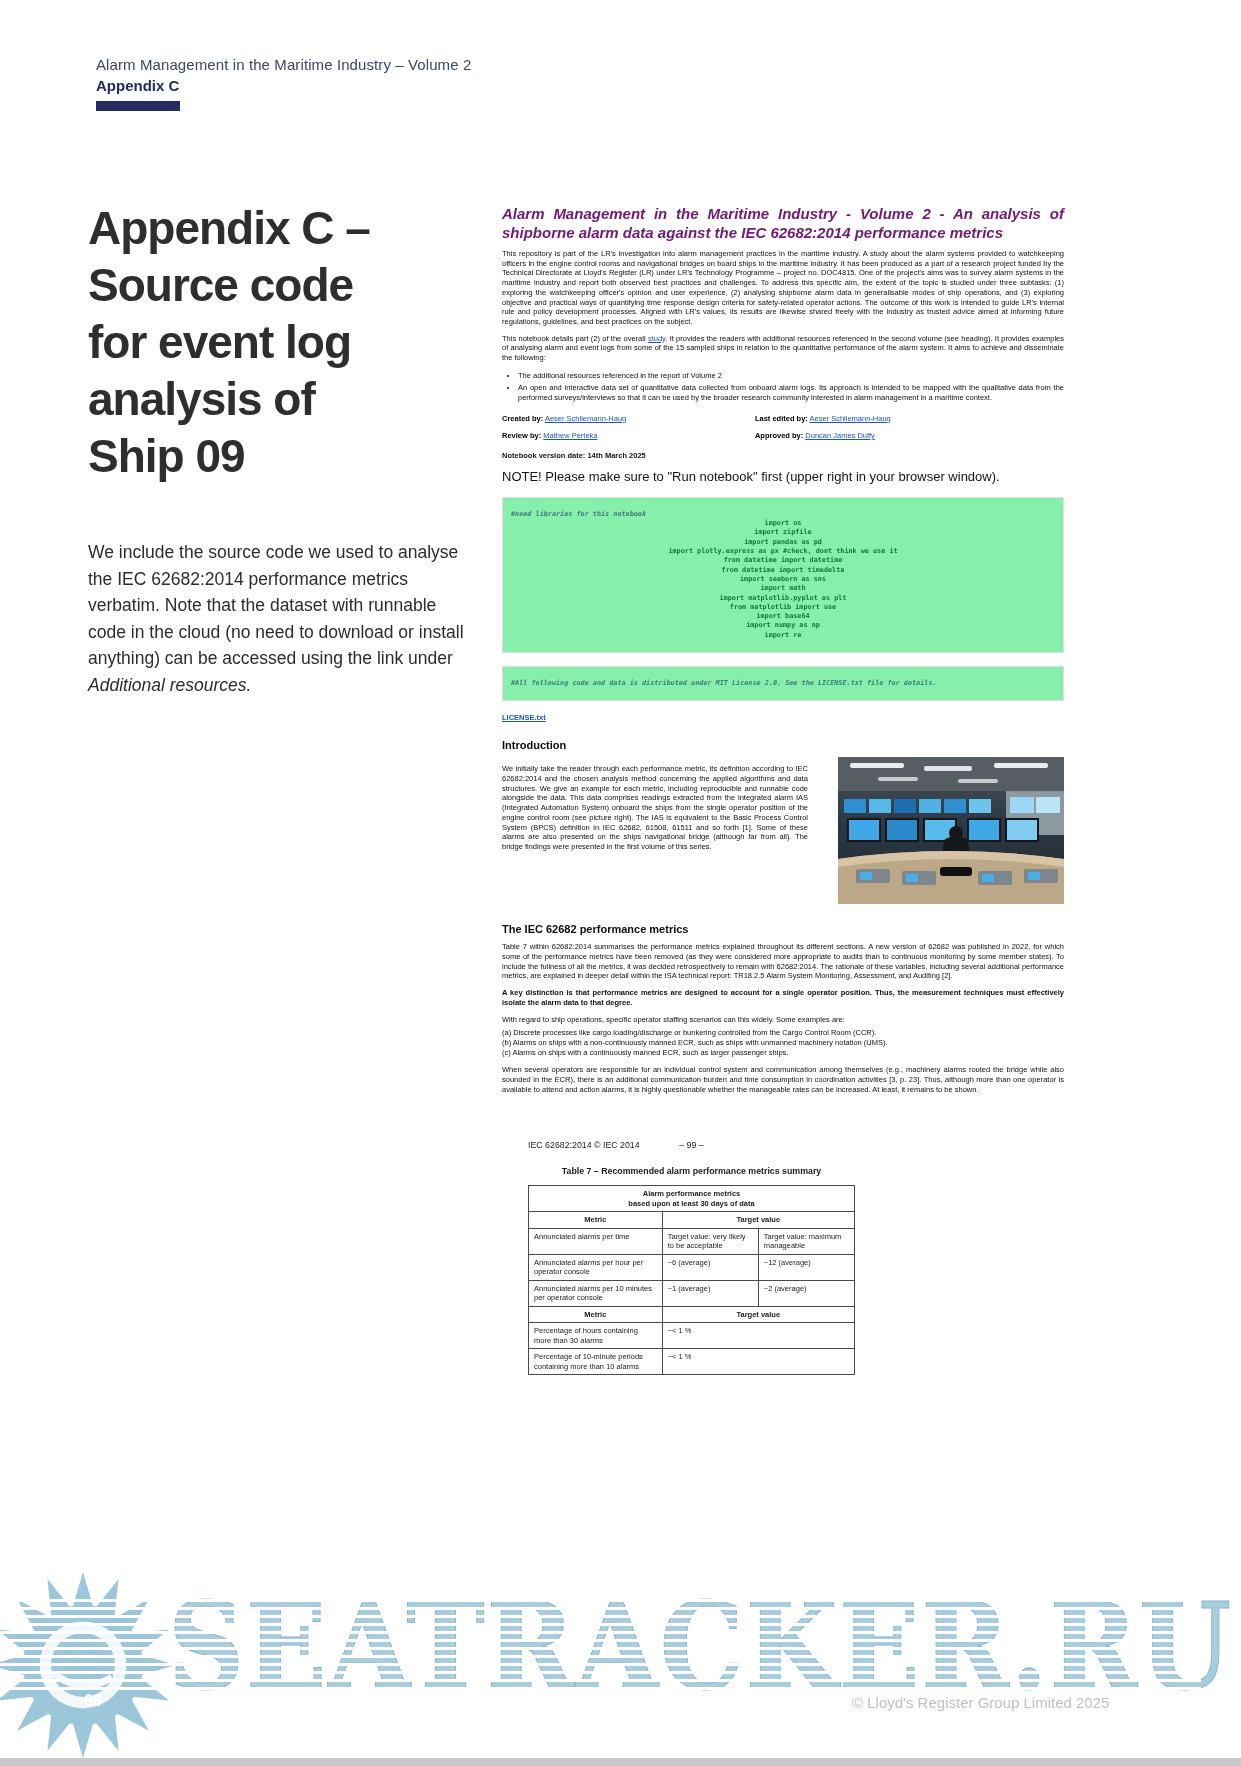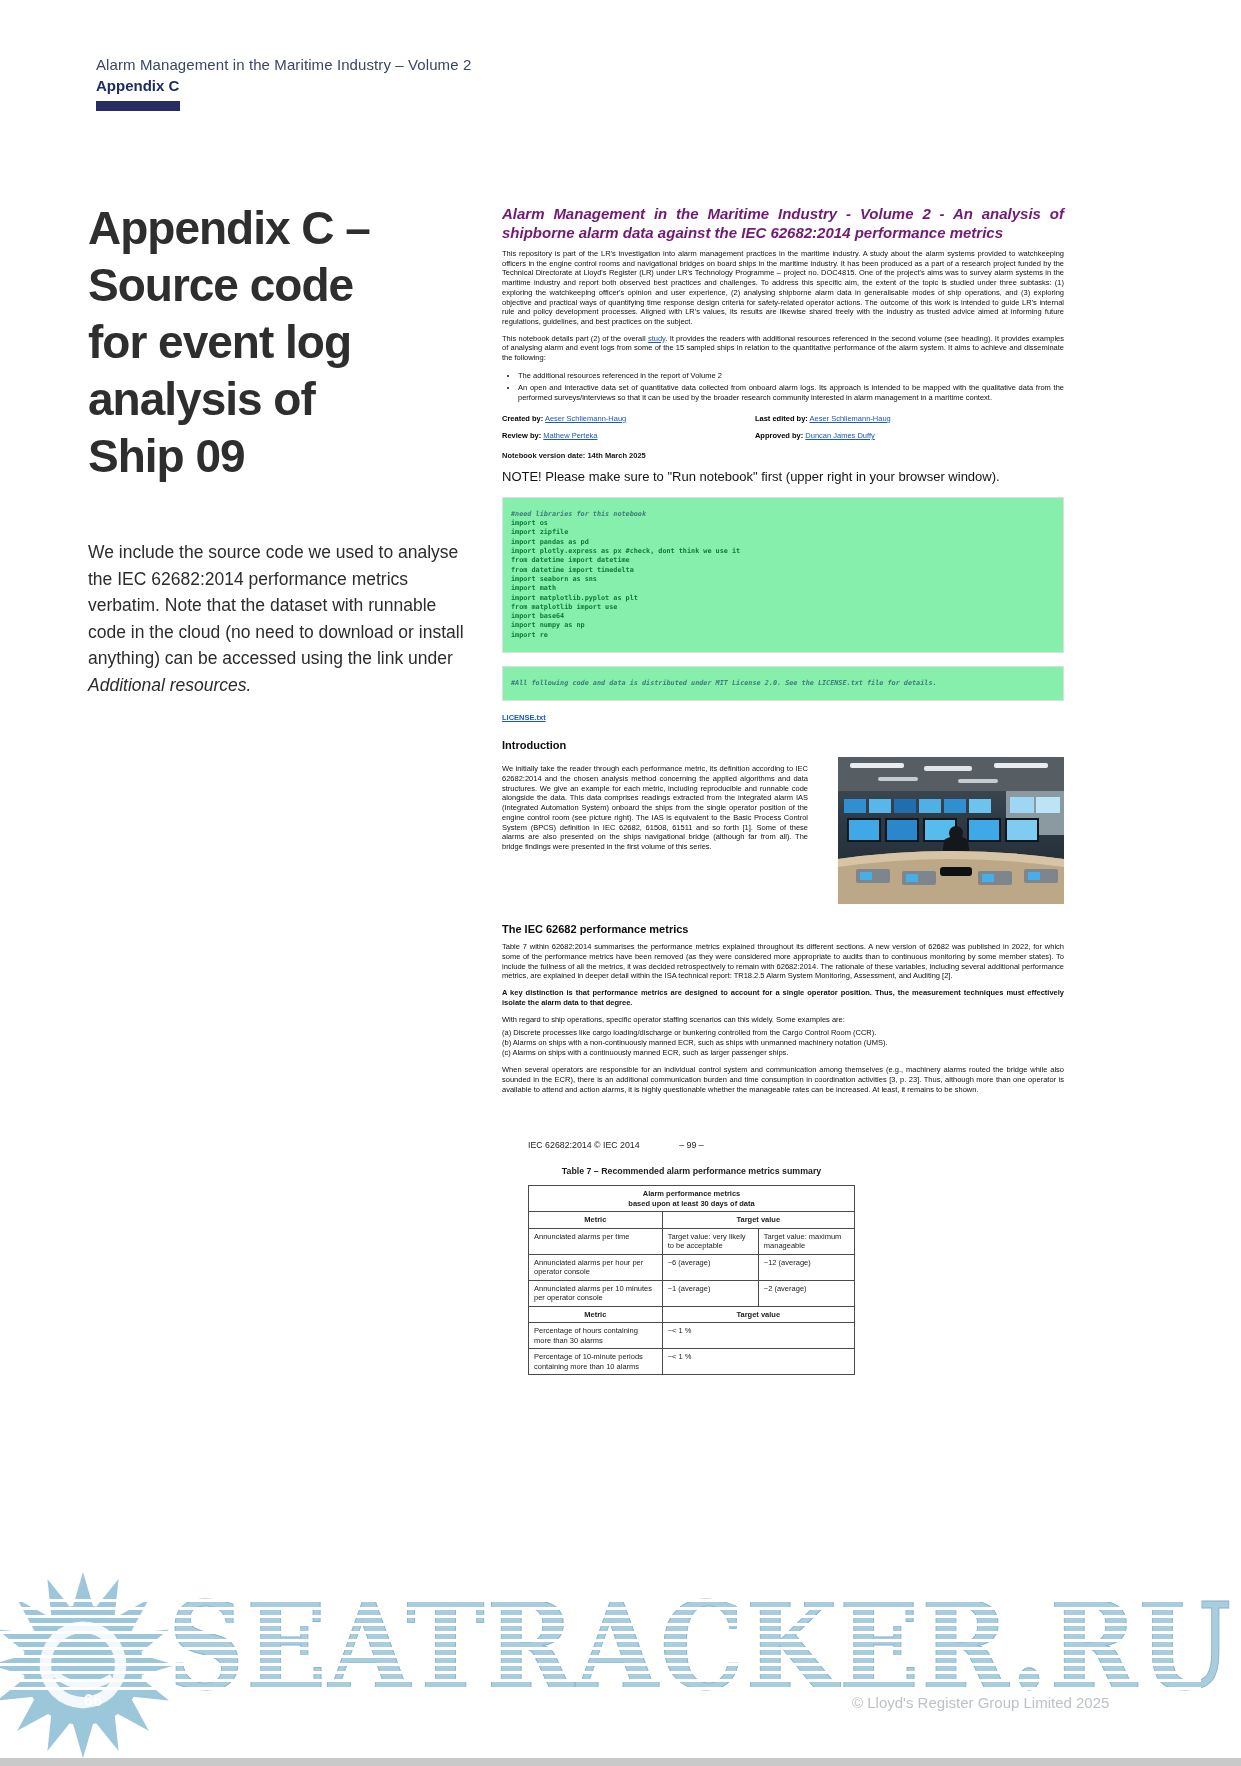--- a/index.html
+++ b/index.html
@@ -39,21 +39,21 @@
   .nb-meta-row { display:grid; grid-template-columns:45% 55%; margin-top:8px; }
   .nb-meta-label { font-weight:bold; color:#000; }
   .nb-version { margin-top:11px; font-size:7.5px; font-weight:bold; }
   .nb-note { margin-top:9px; font-size:13px; }
   .code-cell {
     margin-top:13px; background:#86efac; border:1px solid #dedede;
     padding:12px 8px; font-family:"DejaVu Sans Mono", monospace;
     font-size:6.8px; line-height:9.3px;
   }
   .code-comment { color:#3d7b7b; font-style:italic; font-weight:bold; }
-  .code-body { color:#0c7c35; font-weight:bold; white-space:pre-line; }
+  .code-body { color:#0c7c35; font-weight:bold; white-space:pre-line;text-align:center; }
   .nb-license { display:inline-block; margin-top:12px; font-size:7.5px; font-weight:bold; }
   .nb-h { margin-top:15px; font-size:11px; font-weight:bold; color:#0d0d0d; }
   .intro-wrap { margin-top:6px; overflow:hidden; }
   .room-photo { float:right; width:226px; height:147px; margin-left:30px; margin-bottom:4px; display:block; }
   .nb-list { margin-top:4px; }
   .nb-list div { font-size:7.5px; line-height:10px; color:#101010; }
 
   
   .iec-page { margin-top:46px; margin-left:26px; width:327px; color:#1c1c1c; }
   .iec-head { position:relative; font-size:8.8px; }

